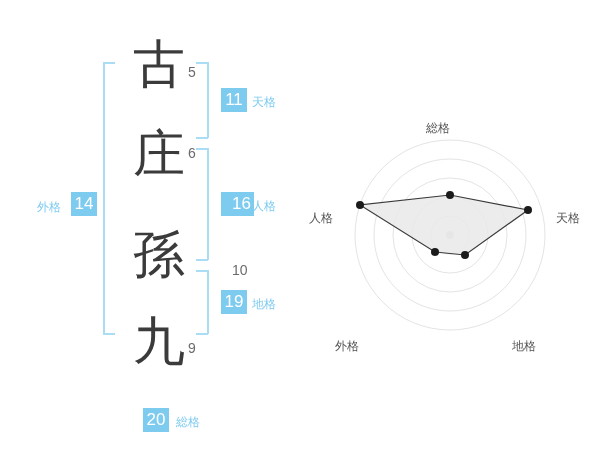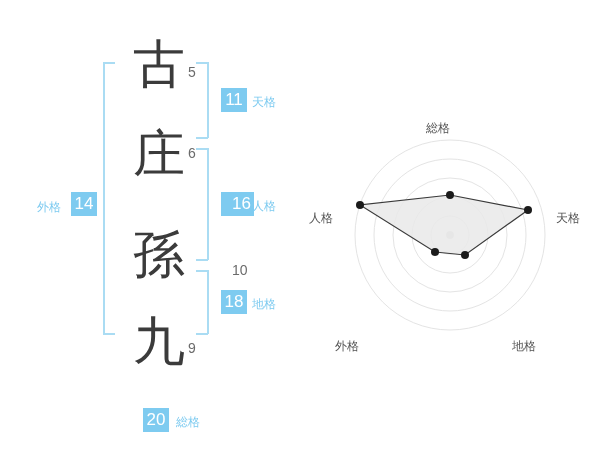--- a/index.html
+++ b/index.html
@@ -123,21 +123,21 @@
 
     <div class="kanji" style="left:133px; top:315px;">九</div>
     <div class="stroke-num" style="left:188px; top:340px;">9</div>
 
     <div class="chip" style="left:221px; top:88px;">11</div>
     <div class="chip-label" style="left:252px; top:94px;">天格</div>
 
     <div class="chip" style="left:221px; top:192px;padding-left:11px;">16</div>
     <div class="chip-label" style="left:252px; top:198px;">人格</div>
 
-    <div class="chip" style="left:221px; top:290px;">18</div>
+    <div class="chip" style="left:221px; top:290px;">19</div>
     <div class="chip-label" style="left:252px; top:296px;">地格</div>
 
     <div class="chip-label" style="left:37px; top:199px;">外格</div>
     <div class="chip" style="left:71px; top:192px;">14</div>
 
     <div class="chip" style="left:143px; top:408px;">20</div>
     <div class="chip-label" style="left:176px; top:414px;">総格</div>
 
   </div>
 

